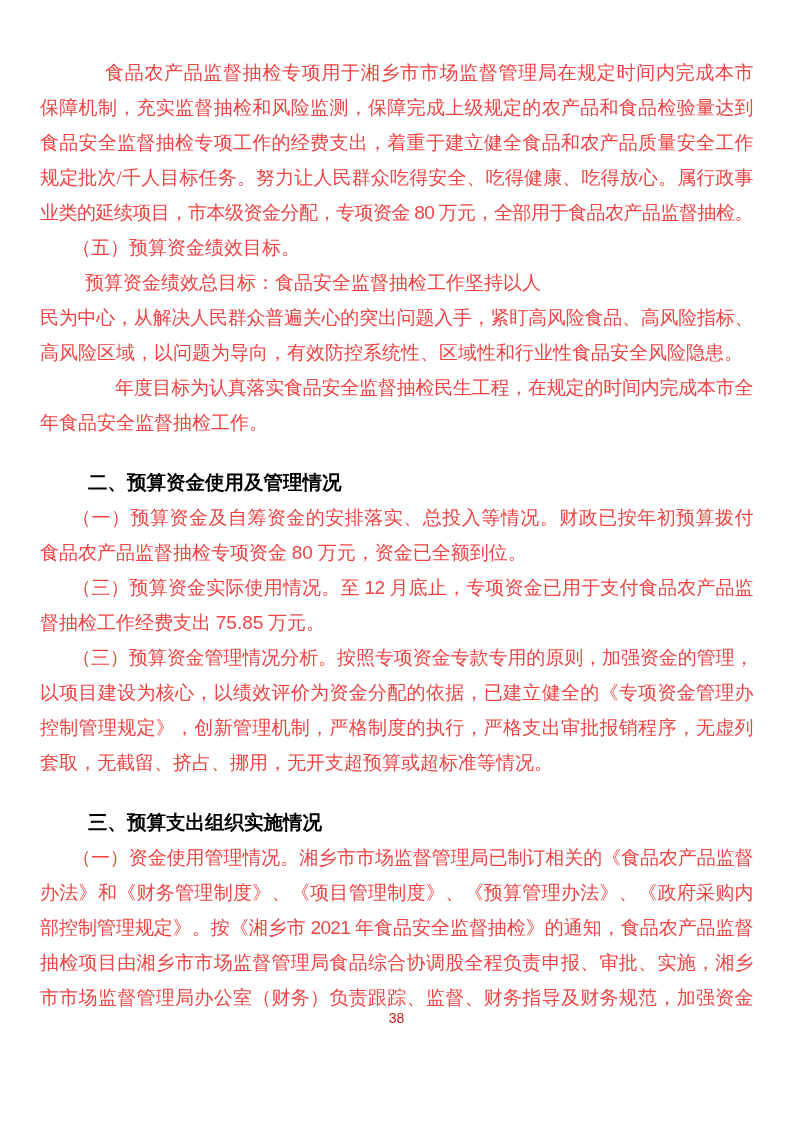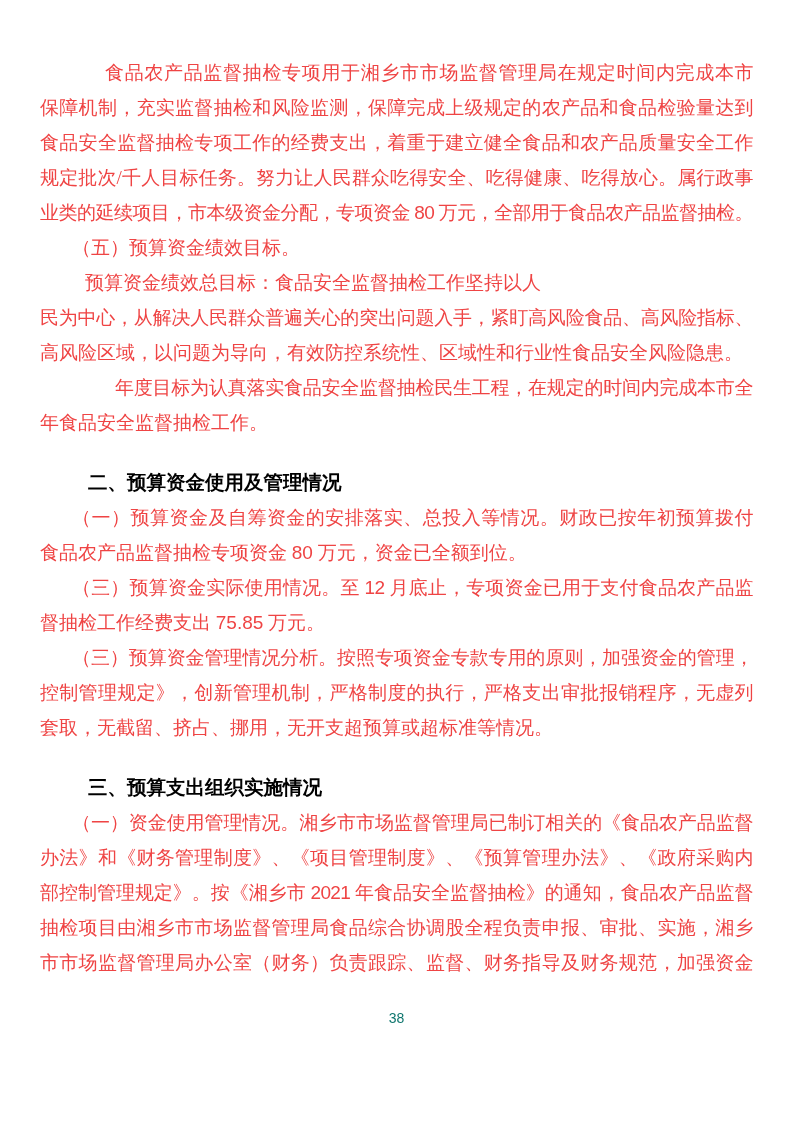--- a/index.html
+++ b/index.html
@@ -49,21 +49,21 @@
   .num { font-family: "Liberation Sans", sans-serif; }
   .page-number {
     position: absolute;
     top: 1008px;
     left: 0;
     width: 793px;
     text-align: center;
     font-family: "Liberation Sans", sans-serif;
     font-size: 14px;
     line-height: 20px;
-    color: #0f766e;
+    color: #b91c1c;
   }
 </style>
 </head>
 <body>
 
 <div class="page">
   <div class="content">
       <div class="para body">
         <div class="line full" style="padding-left: 65px;">食品农产品监督抽检专项用于湘乡市市场监督管理局在规定时间内完成本市</div>
         <div class="line full">保障机制，充实监督抽检和风险监测，保障完成上级规定的农产品和食品检验量达到</div>
@@ -89,20 +89,21 @@
       <div class="para body">
         <div class="line full" style="padding-left: 32px;">（一）预算资金及自筹资金的安排落实、总投入等情况。财政已按年初预算拨付</div>
         <div class="line short">食品农产品监督抽检专项资金 <span class="num">80</span> 万元，资金已全额到位。</div>
       </div>
       <div class="para body">
         <div class="line full" style="padding-left: 32px;">（三）预算资金实际使用情况。至 <span class="num">12</span> 月底止，专项资金已用于支付食品农产品监</div>
         <div class="line short">督抽检工作经费支出 <span class="num">75.85</span> 万元。</div>
       </div>
       <div class="para body">
         <div class="line full" style="padding-left: 32px;">（三）预算资金管理情况分析。按照专项资金专款专用的原则，加强资金的管理，</div>
+        <div class="line full">以项目建设为核心，以绩效评价为资金分配的依据，已建立健全的《专项资金管理办</div>
         <div class="line full">控制管理规定》，创新管理机制，严格制度的执行，严格支出审批报销程序，无虚列</div>
         <div class="line short">套取，无截留、挤占、挪用，无开支超预算或超标准等情况。</div>
       </div>
       <div class="para heading">
         <div class="line short" style="padding-left: 48px;">三、预算支出组织实施情况</div>
       </div>
       <div class="para body">
         <div class="line full" style="padding-left: 32px;">（一）资金使用管理情况。湘乡市市场监督管理局已制订相关的《食品农产品监督</div>
         <div class="line full">办法》和《财务管理制度》、《项目管理制度》、《预算管理办法》、《政府采购内</div>
         <div class="line full">部控制管理规定》。按《湘乡市 <span class="num">2021</span> 年食品安全监督抽检》的通知，食品农产品监督</div>

